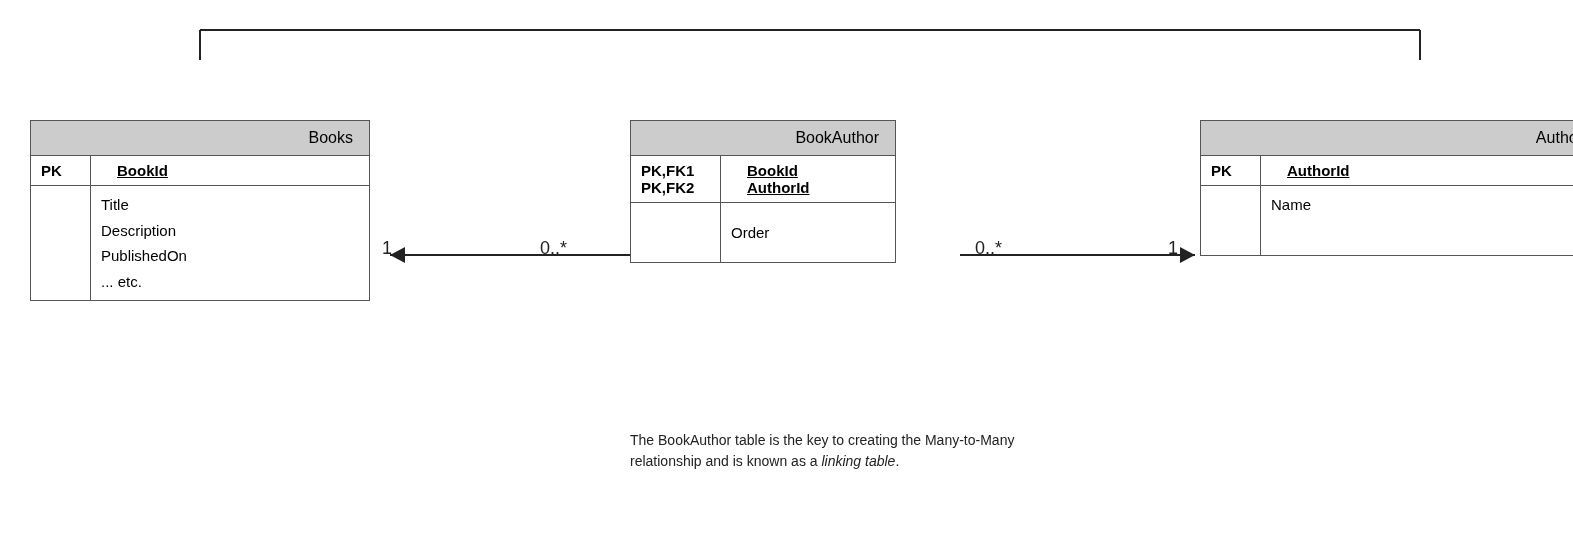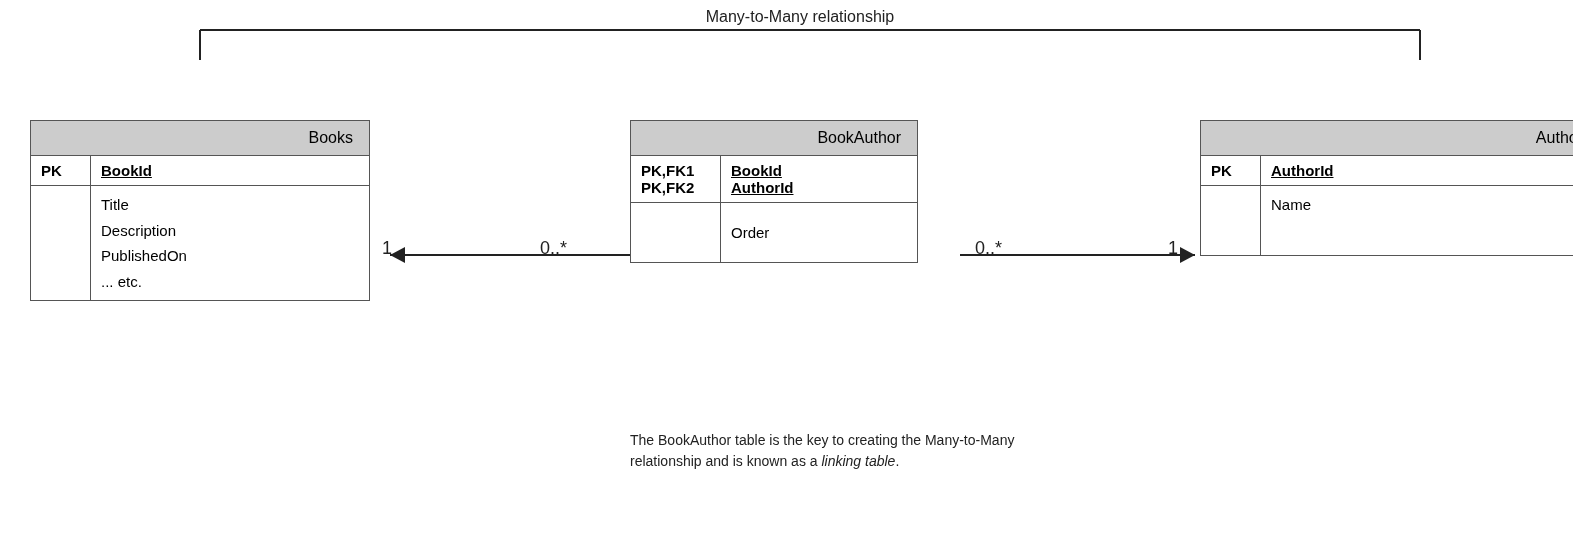--- a/index.html
+++ b/index.html
@@ -43,20 +43,21 @@
     }
 
     .pk-label {
       font-weight: bold;
       white-space: nowrap;
     }
 
     .field-name {
       text-decoration: underline;
       font-weight: bold;
+      margin-left: 16px;
     }
 
     .field-bold {
       font-weight: normal;
     }
 
     
     .relationship-label {
       position: absolute;
       text-align: center;
@@ -107,21 +108,20 @@
 
     <line x1="630" y1="255" x2="390" y2="255" stroke="#222" stroke-width="2"></line>
 
     <polygon points="390,255 405,247 405,263" fill="#222"></polygon>
 
     <line x1="960" y1="255" x2="1195" y2="255" stroke="#222" stroke-width="2"></line>
 
     <polygon points="1195,255 1180,247 1180,263" fill="#222"></polygon>
   </svg>
 
-  <div class="relationship-label" style="top: 8px; left: 600px; width: 400px;">Many-to-Many relationship</div>
 
   <table class="entity-table" style="left: 30px; top: 120px; width: 340px;">
     <thead>
       <tr>
         <th colspan="2">Books</th>
       </tr>
     </thead>
     <tbody>
       <tr>
         <td style="width:60px;">
@@ -140,21 +140,21 @@
           <span>... etc.</span>
         </td>
       </tr>
     </tbody>
   </table>
 
   <div class="cardinality" style="left: 382px; top: 238px;">1</div>
 
   <div class="cardinality" style="left: 540px; top: 238px;">0..*</div>
 
-  <table class="entity-table" style="left: 630px; top: 120px; width: 288px;">
+  <table class="entity-table" style="left: 630px; top: 120px; width: 266px;">
     <thead>
       <tr>
         <th colspan="2">BookAuthor</th>
       </tr>
     </thead>
     <tbody>
       <tr>
         <td style="width:90px; vertical-align:middle;">
           <span class="pk-label">PK,FK1</span><br>
           <span class="pk-label">PK,FK2</span>

